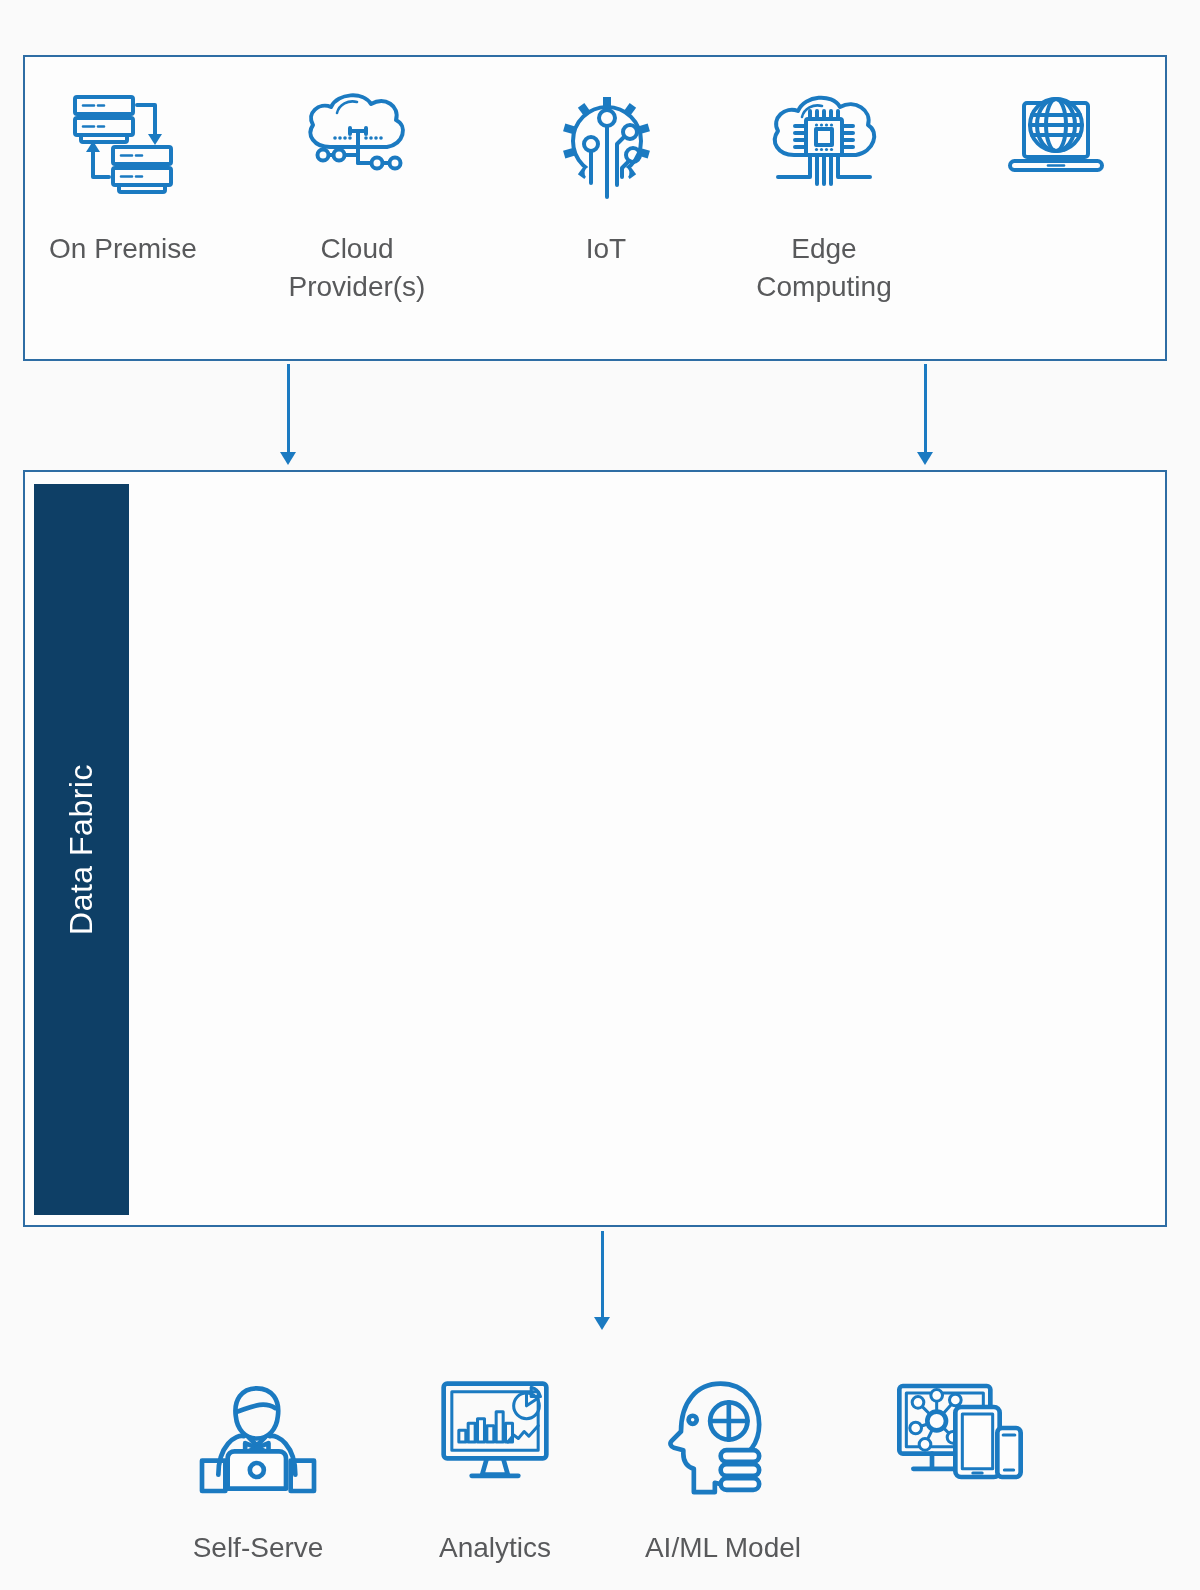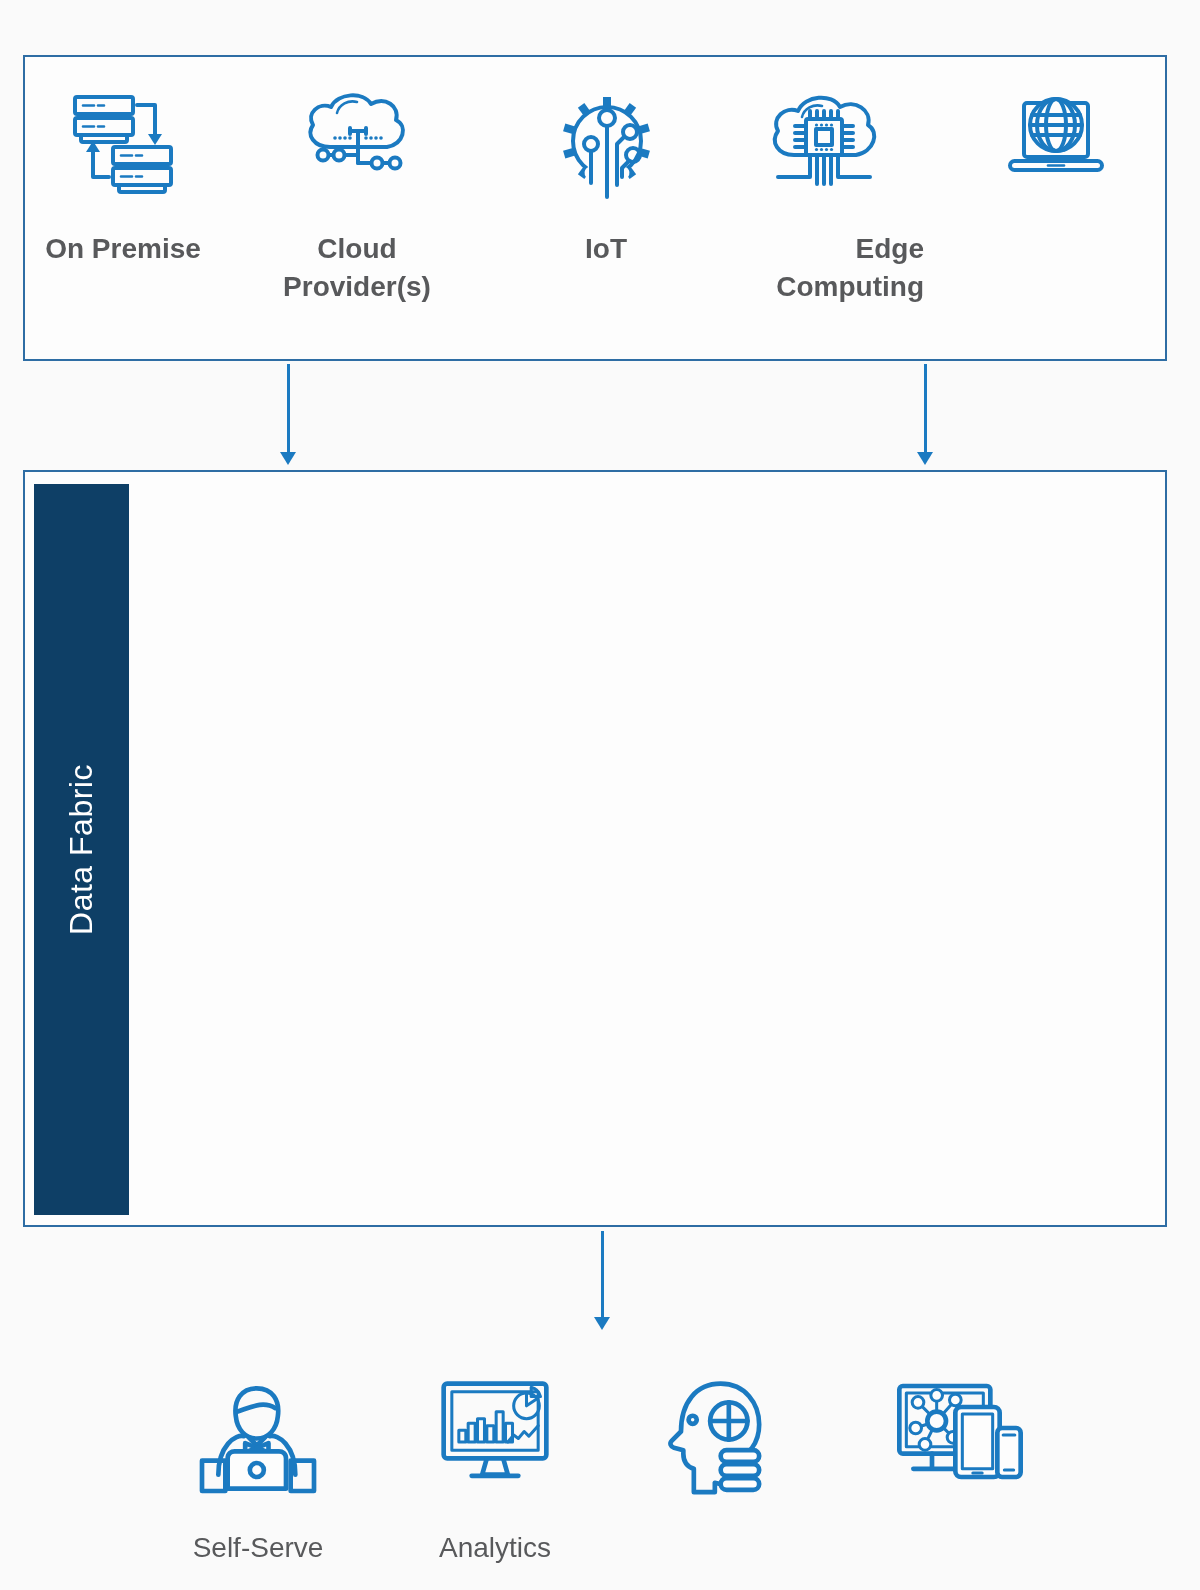--- a/index.html
+++ b/index.html
@@ -32,21 +32,21 @@
     display:flex;align-items:center;justify-content:center;
   }
   .fabric-bar .vtext{
     transform:rotate(-90deg);
     white-space:nowrap;
     color:#ffffff;
     font-size:32px;
     letter-spacing:0.5px;
   }
 
-  .src-col{position:absolute;top:85px;width:200px;text-align:center;font-weight:bold;}
+  .src-col{position:absolute;top:85px;width:200px;text-align:center;}
   .src-col .icon-wrap{height:145px;display:flex;justify-content:center;align-items:flex-start;}
   .src-col .col-label{
     font-size:28px;line-height:38px;color:var(--label-gray);
     white-space:pre-line;
   }
 
   .dst-col{position:absolute;top:1372px;width:240px;text-align:center;}
   .dst-col .icon-wrap{height:158px;display:flex;justify-content:center;align-items:flex-start;}
   .dst-col .col-label{
     font-size:28px;line-height:36px;color:var(--label-gray);
@@ -143,21 +143,21 @@
       <path d="M45 66 V98"></path>
       <circle cx="84" cy="47" r="7"></circle>
       <path d="M78 52 L71 59 V100"></path>
       <circle cx="87" cy="70" r="7"></circle>
       <path d="M83 76 L76 83 V92"></path>
     </svg>
   </div>
   <div class="col-label">IoT</div>
 </div>
 
-<div class="src-col" style="left:724px;text-align:right;">
+<div class="src-col" style="left:724px;">
   <div class="icon-wrap">
     <svg class="icon" width="120" height="120" viewBox="0 0 120 120">
       <path d="M30 70 C 14 70 6 57 14 46 C 7 33 21 21 34 26 C 41 10 68 8 76 22 C 91 14 108 25 104 40 C 116 47 110 67 92 70 Z"></path>
       <path class="thin" d="M38 32 A16 15 0 0 1 58 21"></path>
       <path d="M46 26 V34 M53 26 V34 M60 26 V34 M67 26 V34 M74 26 V34"></path>
       <path d="M31 41 H42 M31 48 H42 M31 55 H42 M31 62 H42"></path>
       <path d="M78 41 H89 M78 48 H89 M78 55 H89 M78 62 H89"></path>
       <rect class="bg" x="42" y="34" width="36" height="36" rx="2"></rect>
       <rect x="52" y="44" width="16" height="16"></rect>
       <circle class="dot" cx="52.5" cy="40" r="1.6"></circle>
@@ -255,20 +255,21 @@
     <svg class="icon" width="140" height="140" viewBox="0 0 120 120">
       <path d="M58 10 C 79 10 91 27 91 45 C 91 61 82 72 69 76 L 69 92 C 69 96 66 98 62 97 L 53 95 V 103 H 35 V 83 C 29 81 26 76 26 70 V 67 L 18 65 C 15 64 14 61 16 59 L 24 51 C 24 26 37 10 58 10 Z"></path>
       <circle cx="34" cy="41" r="3.5"></circle>
       <circle cx="65" cy="42" r="16"></circle>
       <path d="M65 26 V58 M49 42 H81"></path>
       <rect class="bg" x="58" y="67" width="33" height="10" rx="5"></rect>
       <rect class="bg" x="58" y="79" width="33" height="10" rx="5"></rect>
       <rect class="bg" x="58" y="91" width="33" height="10" rx="5"></rect>
     </svg>
   </div>
+  <div class="col-label">AI/ML Model</div>
 </div>
 
 <div class="dst-col" style="left:840px;">
   <div class="icon-wrap">
     <svg class="icon" width="140" height="140" viewBox="0 0 120 120">
       <rect x="8" y="12" width="78" height="58" rx="3"></rect>
       <rect class="thin" x="14" y="18" width="66" height="46"></rect>
       <path class="thin" d="M40 42 L24 26 M40 42 L40 20 M40 42 L56 24 M40 42 L22 48 M40 42 L54 56 M40 42 L30 62"></path>
       <circle class="bg" cx="40" cy="42" r="8"></circle>
       <circle class="bg thin" cx="24" cy="26" r="5"></circle>

